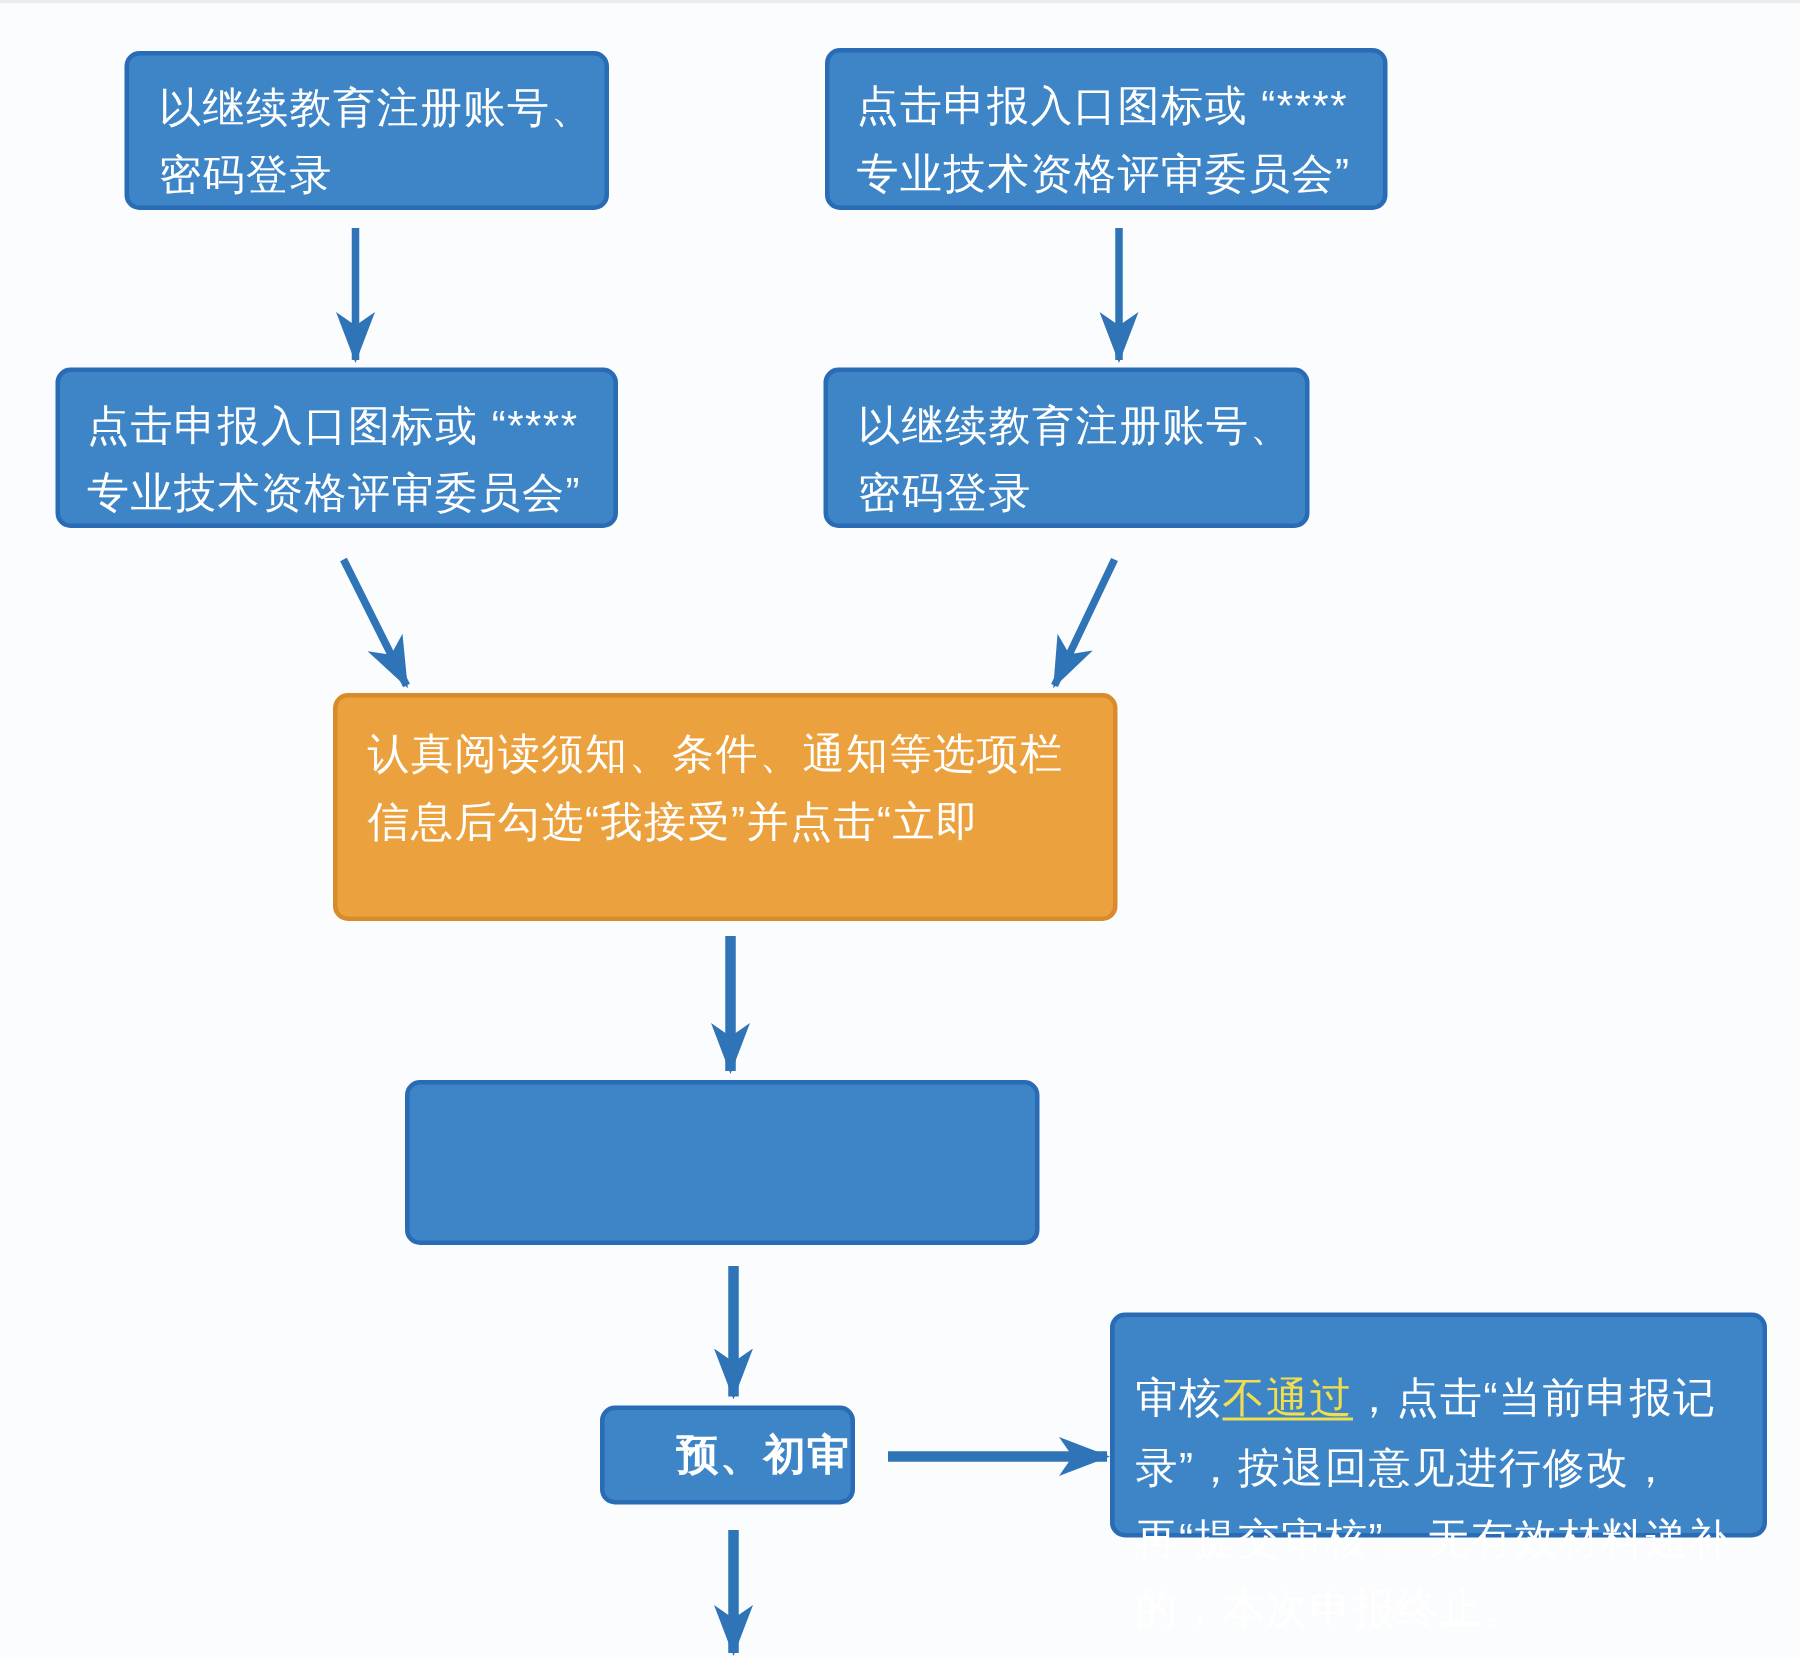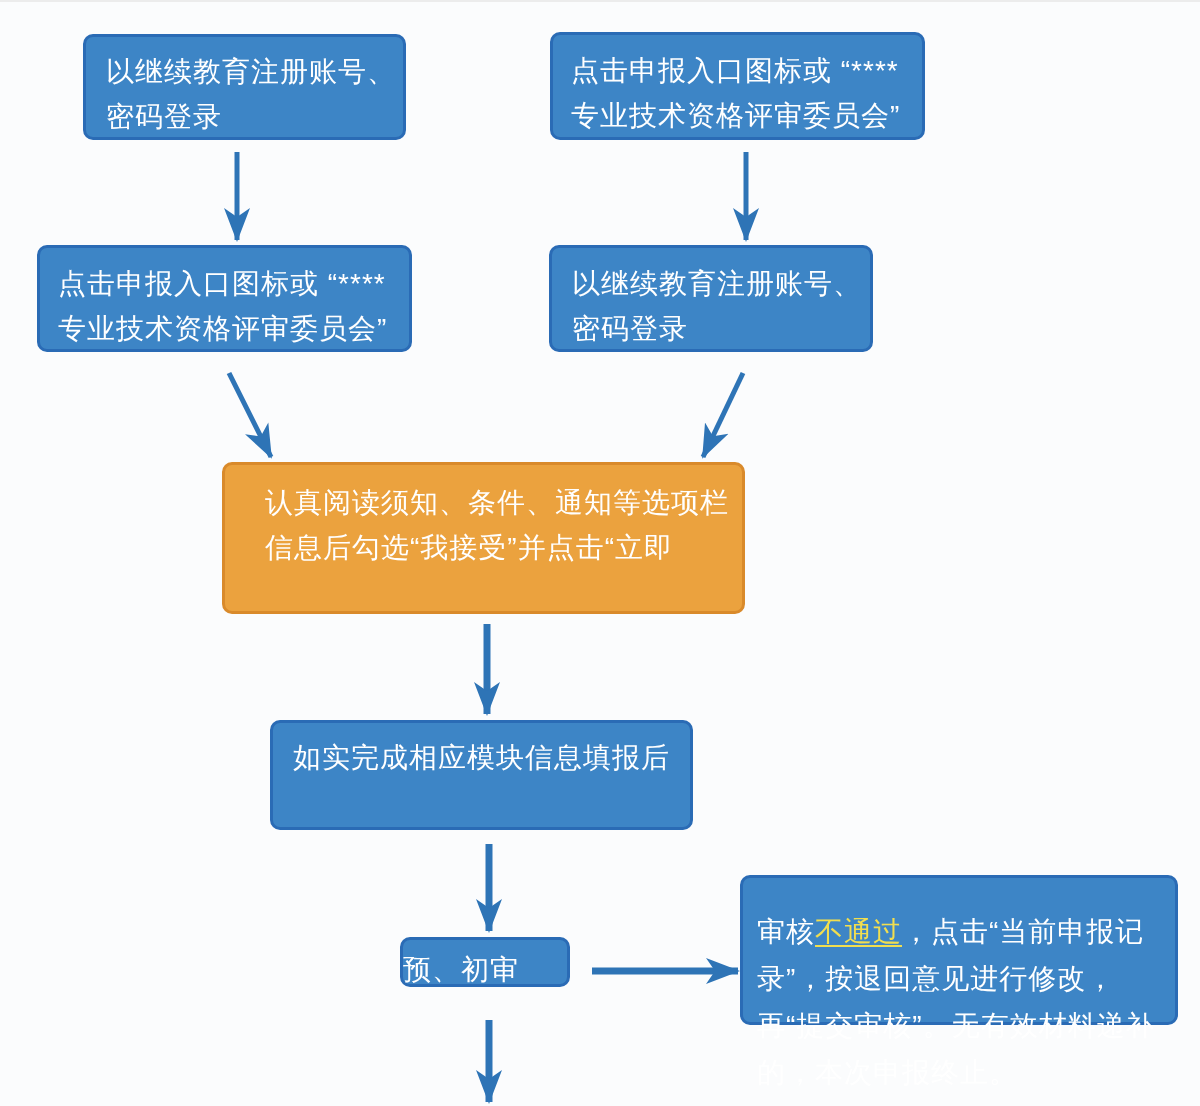--- a/index.html
+++ b/index.html
@@ -31,23 +31,23 @@
   .node.orange {
     background: #EBA23E;
     border: 3px solid #D98A2B;
   }
   .node .line { white-space: nowrap; }
 
   .n-top-left   { left: 83px;  top: 32px;  width: 323px; height: 106px; padding: 12px 20px; line-height: 45px; }
   .n-top-right  { left: 550px; top: 30px;  width: 375px; height: 108px; padding: 13px 18px; line-height: 45px; }
   .n-mid-left   { left: 37px;  top: 243px; width: 375px; height: 107px; padding: 13px 18px; line-height: 45px; }
   .n-mid-right  { left: 549px; top: 243px; width: 324px; height: 107px; padding: 13px 20px; line-height: 45px; }
-  .n-accept     { left: 222px; top: 460px; width: 523px; height: 152px; padding: 15px 40px; line-height: 45px; }
+  .n-accept     { left: 222px; top: 460px; width: 523px; height: 152px; padding: 15px 20px; line-height: 45px; }
   .n-fill       { left: 270px; top: 718px; width: 423px; height: 110px; padding: 12px 8px;  line-height: 45px; text-align: center; }
-  .n-review     { left: 400px; top: 935px; width: 170px; height: 50px;  text-align: left; line-height: 60px; }
+  .n-review     { left: 400px; top: 935px; width: 170px; height: 66px;  text-align: right; line-height: 60px; font-weight: bold; }
   .n-reject     { left: 740px; top: 873px; width: 438px; height: 150px; padding: 30px 14px; line-height: 47px; }
 
   .hl {
     color: #F1DE4F;
     text-decoration: underline;
     text-decoration-thickness: 2px;
     text-underline-offset: 4px;
   }
   .arrow-layer {
     position: absolute;
@@ -98,21 +98,20 @@
     <div class="line">以继续教育注册账号、</div>
     <div class="line">密码登录</div>
   </div>
 
   <div class="node orange n-accept">
     <div class="line">认真阅读须知、条件、通知等选项栏</div>
     <div class="line">信息后勾选“我接受”并点击“立即</div>
   </div>
 
   <div class="node blue n-fill">
-    <div class="line">如实完成相应模块信息填报后</div>
   </div>
 
   <div class="node blue n-review">
     <span>预、初审</span>
   </div>
 
   <div class="node blue n-reject">
     <span>审核</span><span class="hl">不通过</span><span>，点击“当前申报记录”，按退回意见进行修改，再“提交审核”。无有效材料递补的，本次申报终止。</span>
   </div>
 

